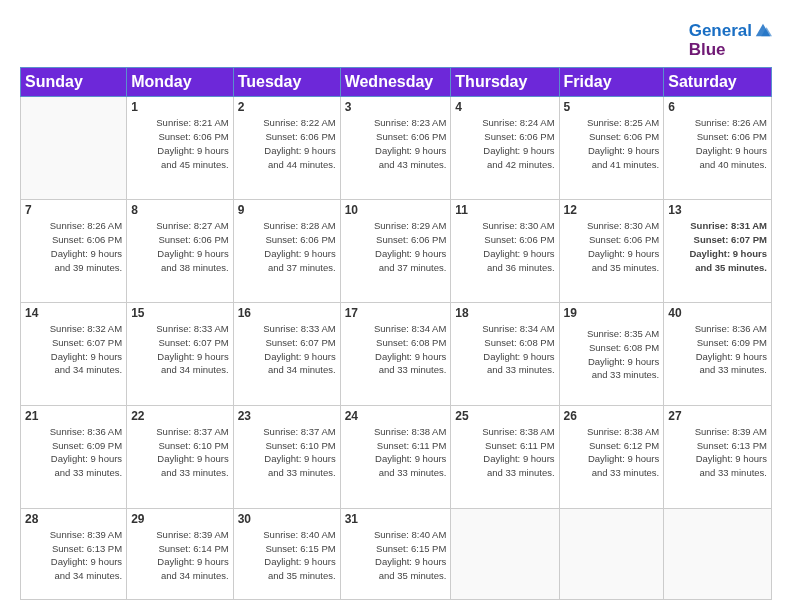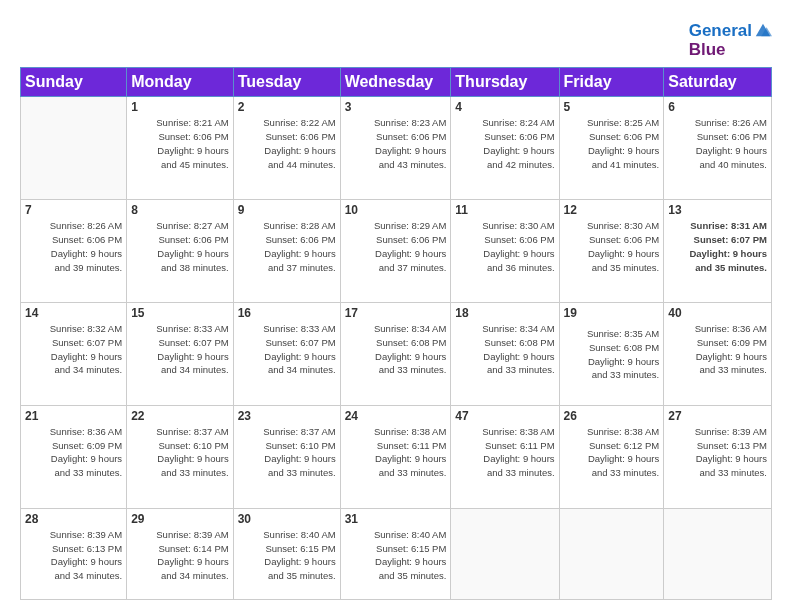--- a/index.html
+++ b/index.html
@@ -305,21 +305,21 @@
 and 33 minutes.</div>
           </td>
           <td>
             <span class="day-number">24</span>
             <div class="day-info" style="white-space: pre-line;">Sunrise: 8:38 AM
 Sunset: 6:11 PM
 Daylight: 9 hours
 and 33 minutes.</div>
           </td>
           <td>
-            <span class="day-number">47</span>
+            <span class="day-number">25</span>
             <div class="day-info" style="white-space: pre-line;">Sunrise: 8:38 AM
 Sunset: 6:11 PM
 Daylight: 9 hours
 and 33 minutes.</div>
           </td>
           <td>
             <span class="day-number">26</span>
             <div class="day-info" style="white-space: pre-line;">Sunrise: 8:38 AM
 Sunset: 6:12 PM
 Daylight: 9 hours

